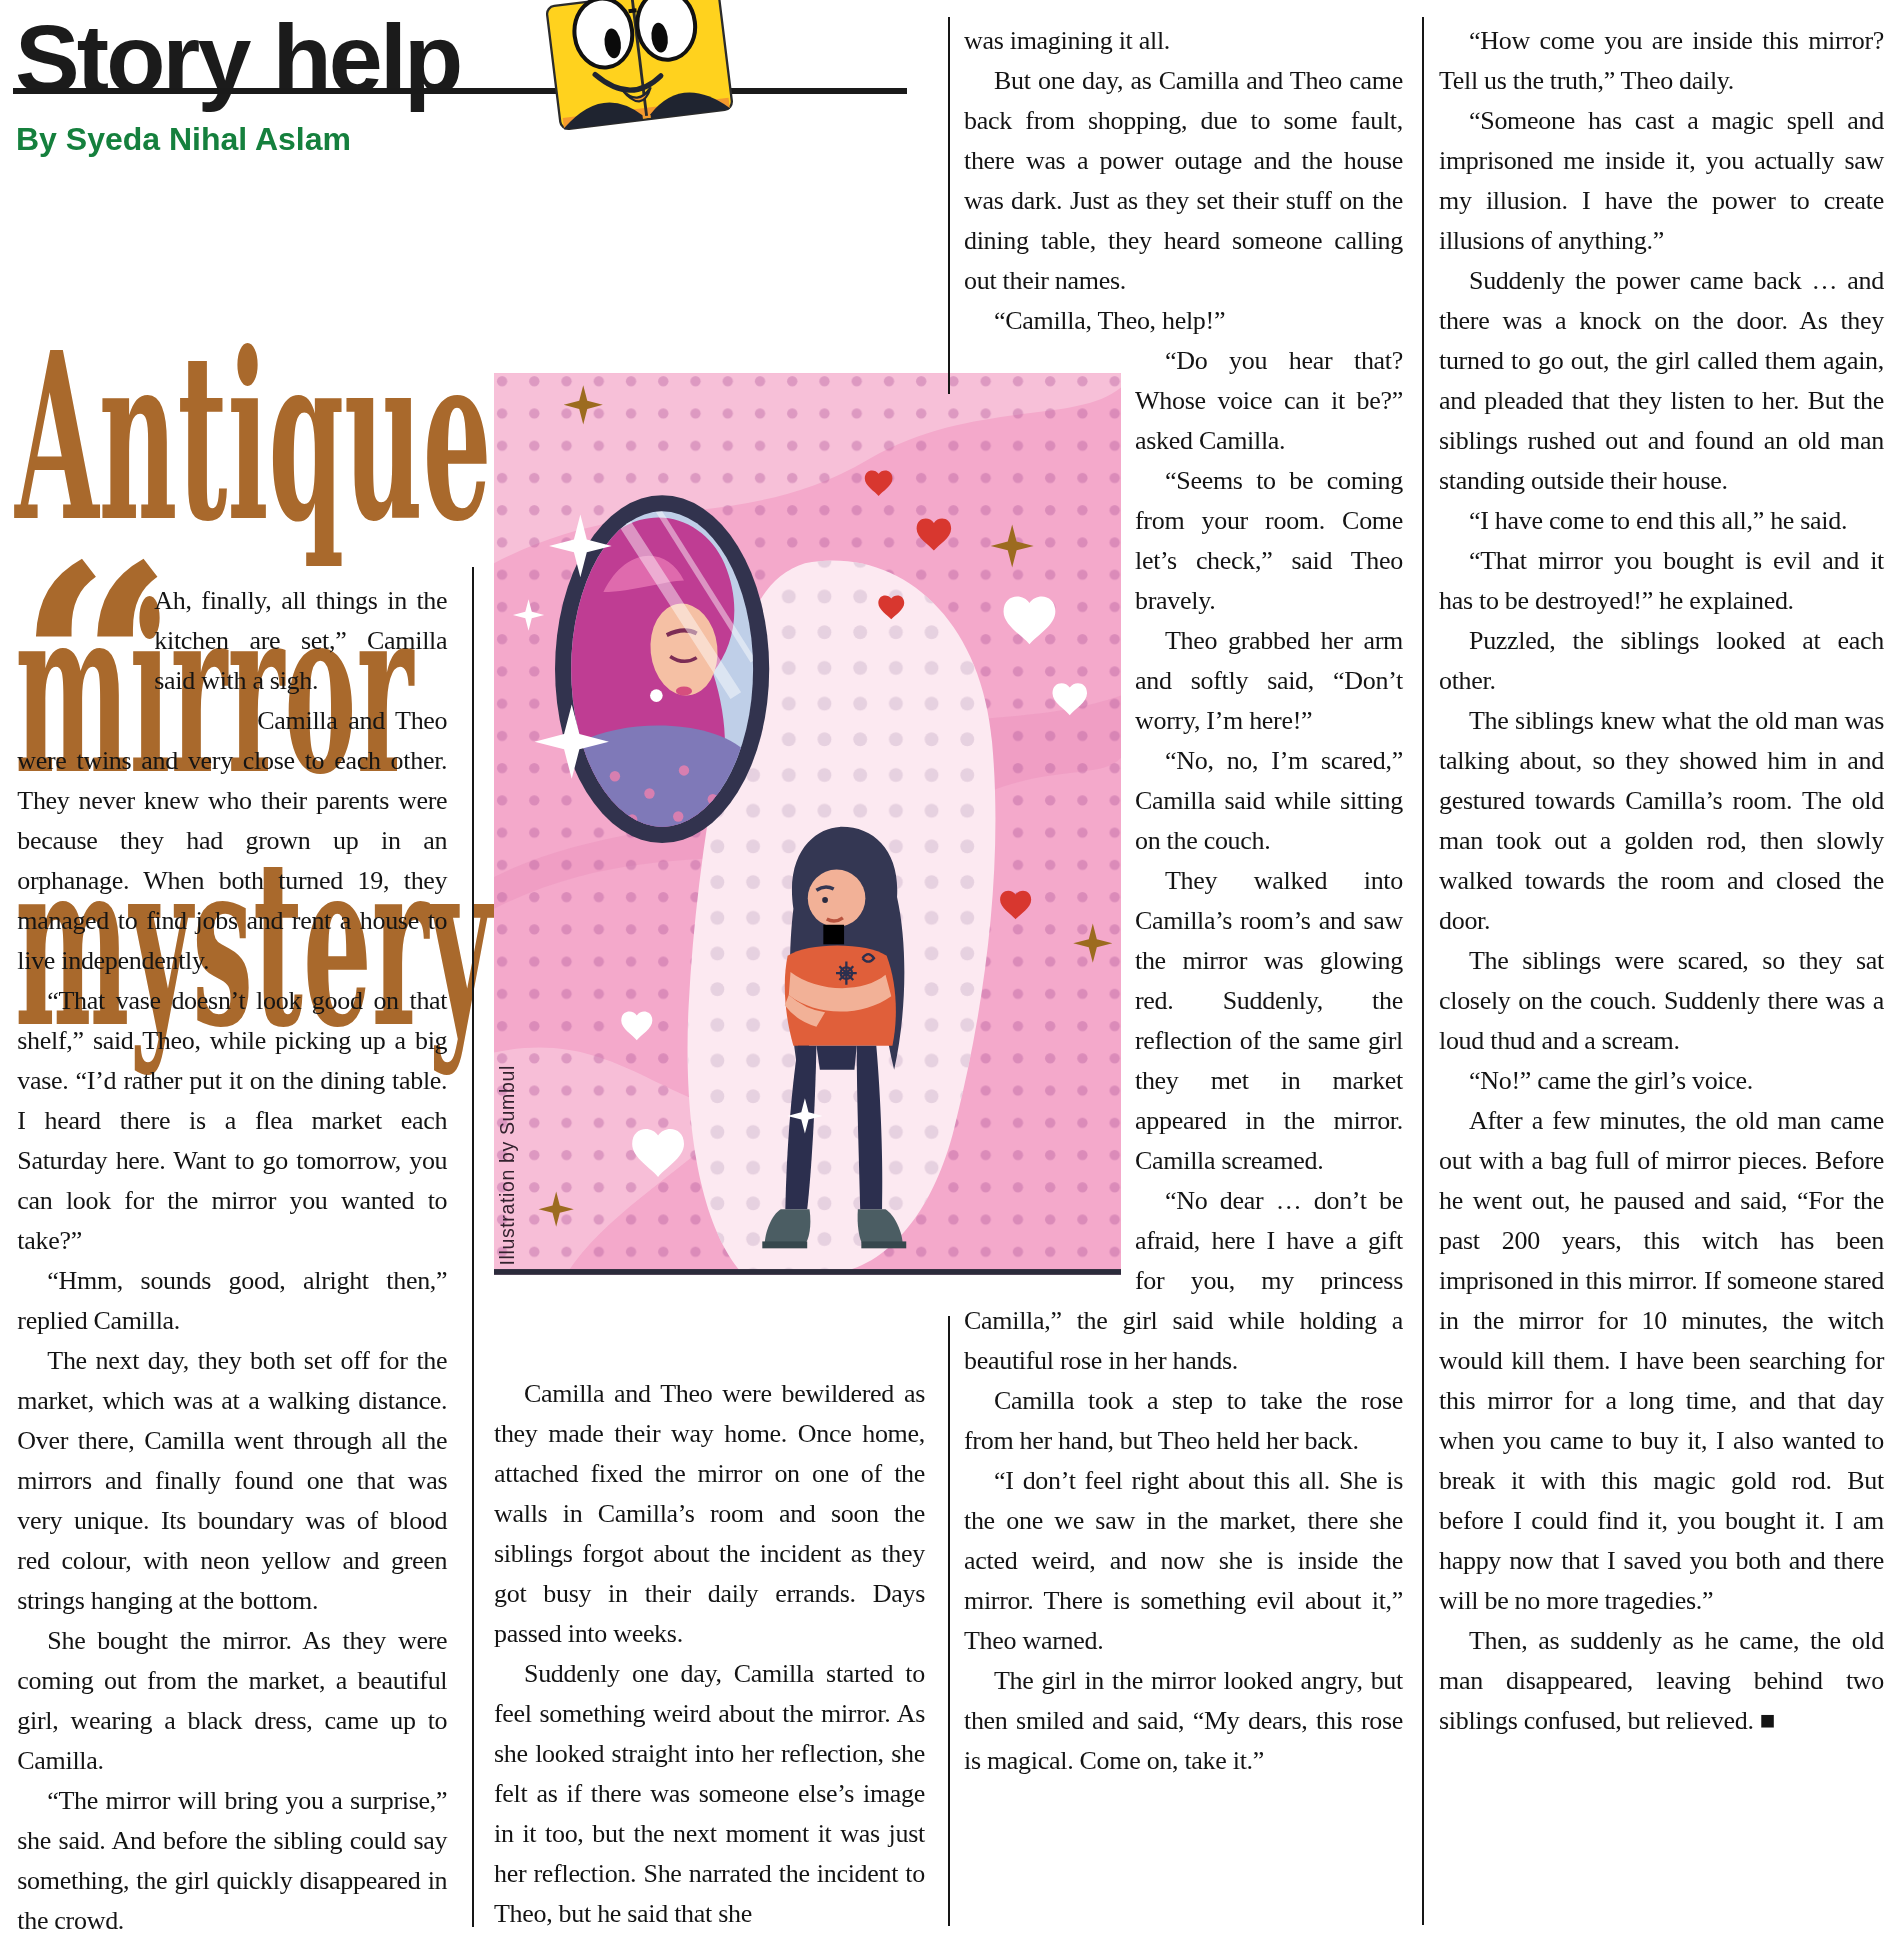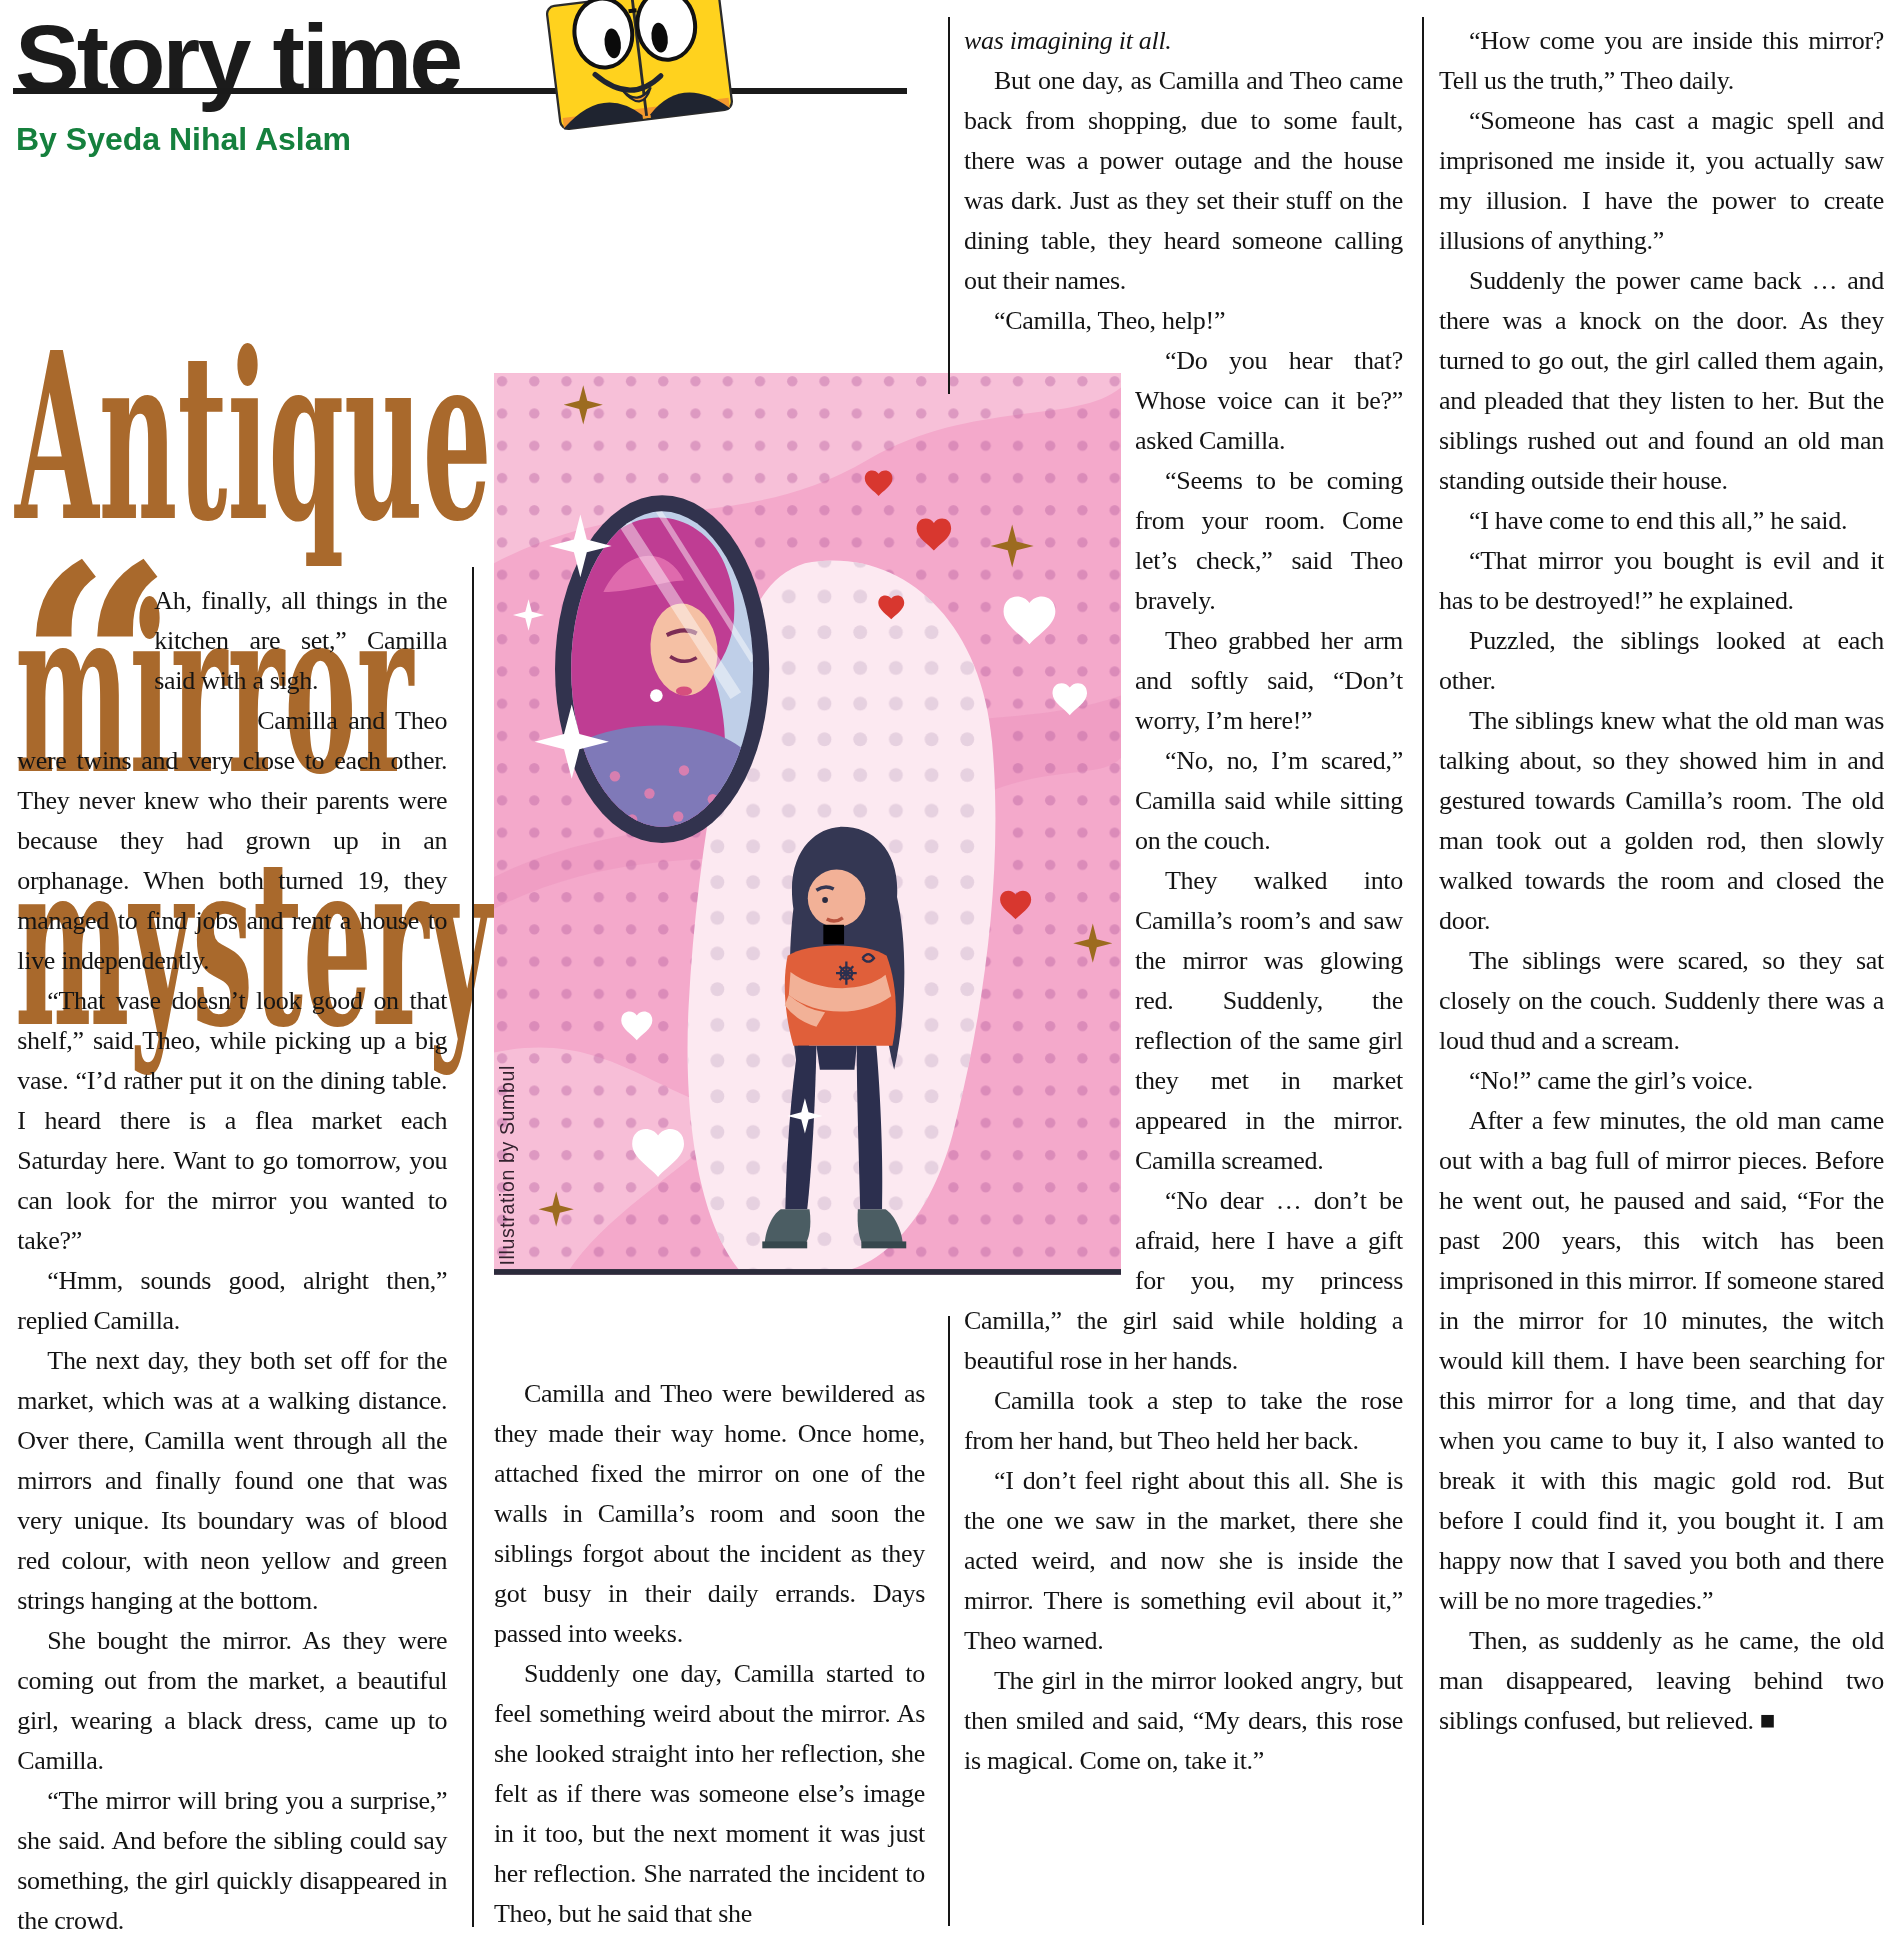--- a/index.html
+++ b/index.html
@@ -31,21 +31,21 @@
     font-size:26px;line-height:40px;letter-spacing:-0.3px;
   }
   .col p{margin:0;padding:0;text-indent:30px;}
   #colA{left:17.3px;top:581px;width:430px;}
   #colB{left:494px;top:1374px;width:431px;}
   #colC{left:964px;top:21px;width:439px;}
   #colD{left:1439px;top:21px;width:445px;}
   #colA .lead{text-indent:0;}
   #colA .qspacer{float:left;width:137px;height:128px;}
   #colA .paras p:first-child{text-indent:103px;}
-  #colC .paras-top p:first-child{text-indent:0;font-style:italic;}
+  #colC .paras-top p:first-child{text-indent:0;}
   #drop-quote{
     position:absolute;left:17.3px;top:530px;
     font-family:"DejaVu Serif",serif;font-weight:700;font-size:271px;line-height:1;
     color:#a9692c;
   }
   .cutout{float:left;width:171px;height:953px;}
   
   .vrule{position:absolute;width:2.3px;background:#161616;}
   #vrule-ab{left:472px;top:567px;height:1360px;}
   #vrule-bc-top{left:948px;top:17.3px;height:377px;}
@@ -55,21 +55,21 @@
   #illustration{position:absolute;left:494px;top:373px;width:627px;height:902px;}
   #illus-caption{
     position:absolute;left:2.3px;bottom:9.2px;
     writing-mode:vertical-rl;transform:rotate(180deg);
     font-family:"Liberation Sans",sans-serif;font-size:19.6px;letter-spacing:0.6px;color:#33222e;
   }
 </style>
 </head>
 <body>
 
-<div id="section-label">Story time</div>
+<div id="section-label">Story help</div>
 <div id="header-rule"></div>
 <div id="byline">By Syeda Nihal Aslam</div>
 <h1 id="page-title" style="margin:0;">Antique mirror
 mystery</h1>
 
 <div id="mascot">
   <svg width="202" height="144" viewBox="0 0 350 250">
     <g transform="rotate(-7 175 120)">
       <rect x="25" y="5" width="300" height="215" rx="14" stroke="#2b2b2b" stroke-width="4" fill="#ffd21e"></rect>
       <rect x="30" y="200" width="290" height="18" fill="#f59a2e"></rect>

